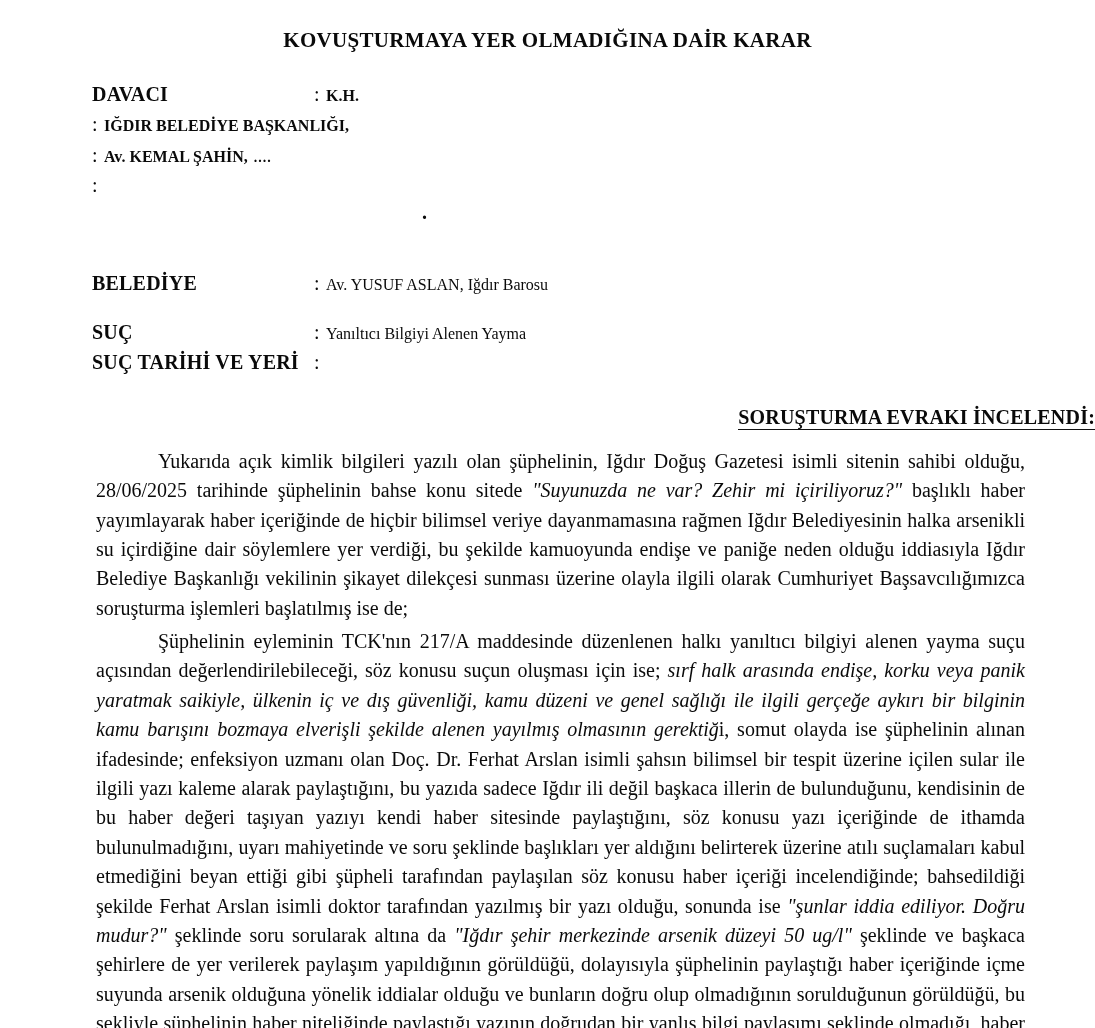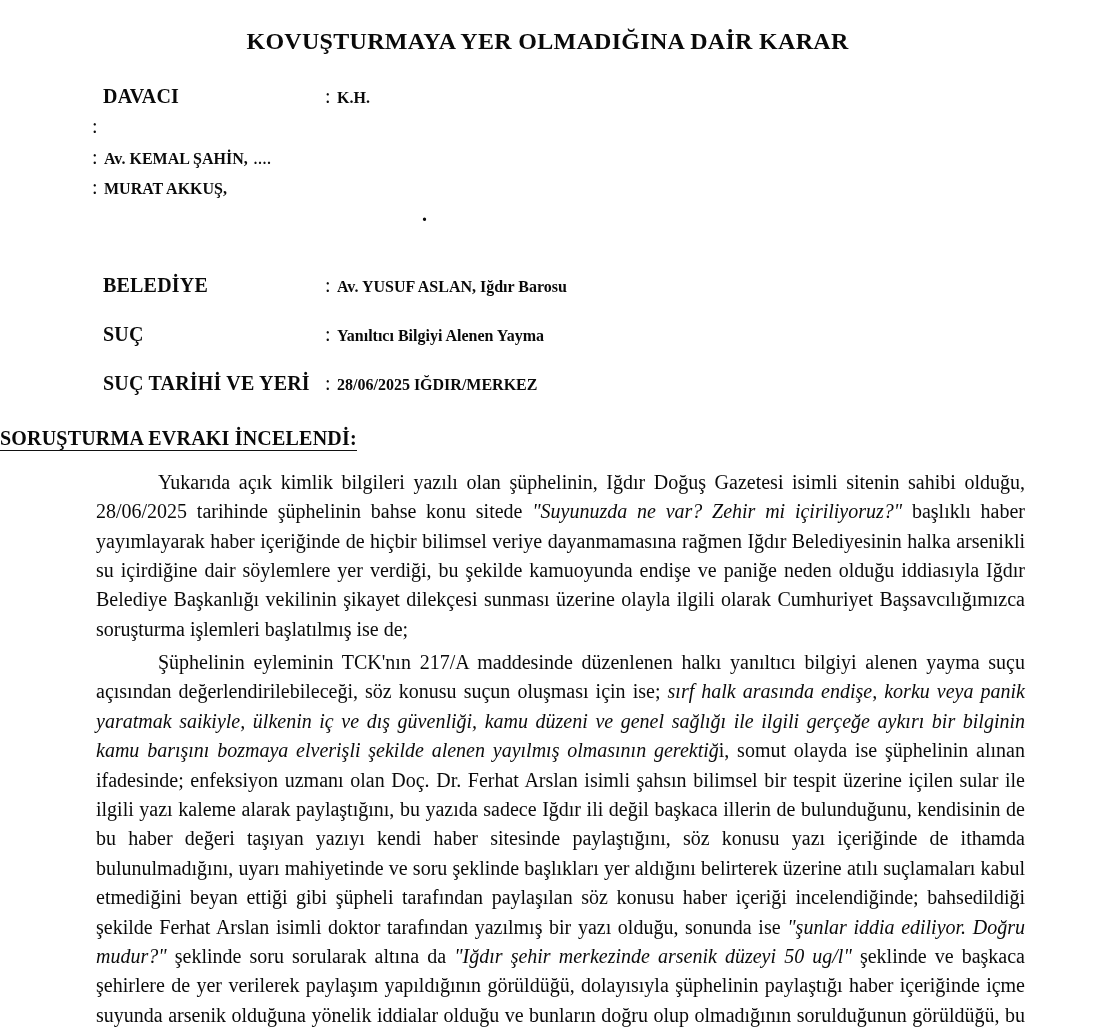--- a/index.html
+++ b/index.html
@@ -17,52 +17,51 @@
   .page {
     position: relative;
     width: 1095px;
     height: 1028px;
     padding: 0;
     box-sizing: border-box;
   }
   .doc-title {
     text-align: center;
     font-weight: bold;
-    font-size: 24px;
+    font-size: 21px;
     letter-spacing: 0.3px;
     margin-top: 28px;
     margin-bottom: 26px;
   }
   .fields {
     margin: 0 0 0 92px;
     width: 900px;
   }
   .field-row {
     display: flex;
     align-items: baseline;
     line-height: 1.52;
   }
   .field-label {
     width: 222px;
     flex: 0 0 222px;
     font-weight: bold;
     font-size: 20px;
     letter-spacing: 0.2px;
-    margin-left: 11px;
   }
   .field-sep {
     flex: 0 0 12px;
     font-size: 20px;
   }
   .field-value {
     font-size: 16px;
     font-weight: bold;
   }
   .field-value.normal {
-    font-weight: bold;
+    font-weight: normal;
     margin-top: 24px;
   }
   .tiny-dots {
     font-size: 14px;
     font-weight: bold;
     letter-spacing: 1px;
     vertical-align: 2px;
     margin-left: 6px;
   }
   .stray-dot {
@@ -75,21 +74,21 @@
     position: absolute;
     left: 330px;
     top: 0;
     font-size: 20px;
     font-weight: bold;
   }
   .gap-block {
     height: 22px;
   }
   .section-heading {
-    text-align: left;
+    text-align: right;
     font-weight: bold;
     font-size: 20px;
     margin-top: 28px;
     margin-bottom: 18px;
     letter-spacing: 0.2px;
   }
   .section-heading span {
     border-bottom: 1.5px solid #111;
     padding-bottom: 1px;
   }
@@ -118,31 +117,31 @@
   <div class="fields">
 
     <div class="field-row">
       <div class="field-label">DAVACI</div>
       <div class="field-sep">:</div>
       <div class="field-value">K.H.</div>
     </div>
 
     <div class="field-row">
       <div class="field-sep">:</div>
+      <div class="field-value">IĞDIR BELEDİYE BAŞKANLIĞI,</div>
     </div>
 
     <div class="field-row">
       <div class="field-sep">:</div>
       <div class="field-value">Av. KEMAL ŞAHİN,</div>
       <div class="tiny-dots">....</div>
     </div>
 
     <div class="field-row">
       <div class="field-sep">:</div>
-      <div class="field-value">MURAT AKKUŞ,</div>
     </div>
 
   </div>
 
   <div class="stray-dot">
     <span>.</span>
   </div>
 
   <div class="gap-block"></div>
 
@@ -156,21 +155,20 @@
 
     <div class="field-row">
       <div class="field-label">SUÇ</div>
       <div class="field-sep">:</div>
       <div class="field-value normal">Yanıltıcı Bilgiyi Alenen Yayma</div>
     </div>
 
     <div class="field-row">
       <div class="field-label">SUÇ TARİHİ VE YERİ</div>
       <div class="field-sep">:</div>
-      <div class="field-value normal">28/06/2025 IĞDIR/MERKEZ</div>
     </div>
 
   </div>
 
   <div class="section-heading">
     <span>SORUŞTURMA EVRAKI İNCELENDİ:</span>
   </div>
 
   <div class="body-text">
 

